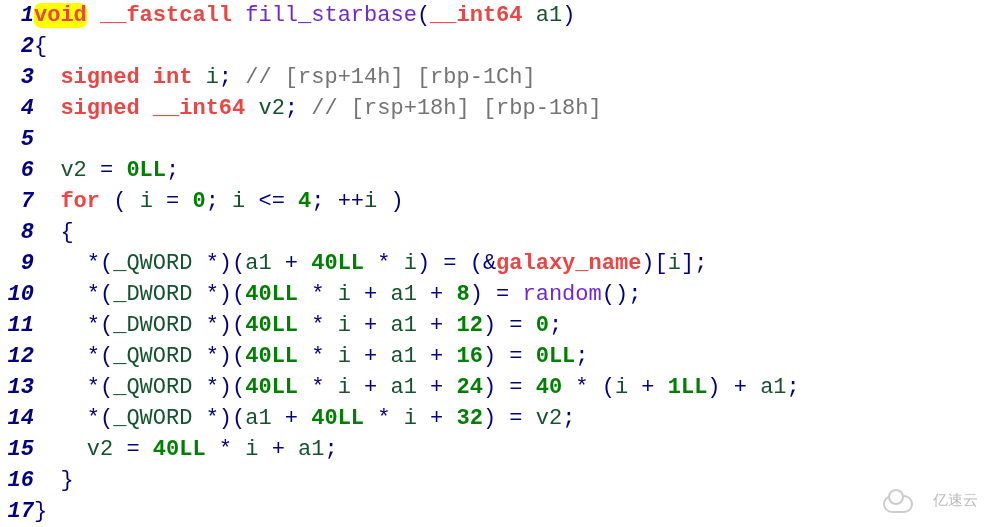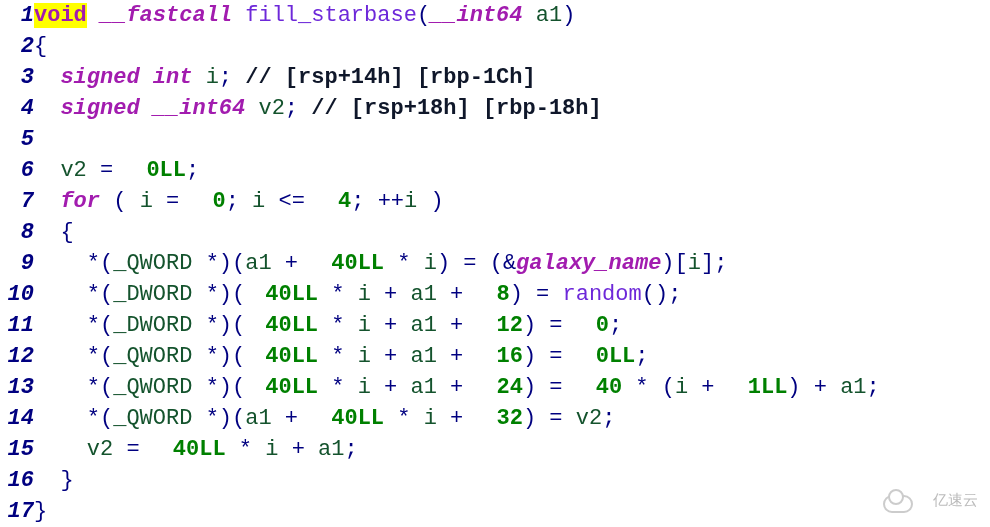--- a/index.html
+++ b/index.html
@@ -23,27 +23,27 @@
   .lineno {
     display: inline-block;
     width: 34px;
     text-align: right;
     color: #000080;
     font-weight: bold;
     font-style: italic;
     margin-right: 0;
     user-select: none;
   }
-  .tok-kw   { color: #a21caf; font-weight: bold; font-style: italic; }
-  .tok-hl   { color: #a21caf; font-weight: bold; background:#ffff00; }
+  .tok-kw   { color: #ef4444; font-weight: bold; }
+  .tok-hl   { color: #ef4444; font-weight: bold; background:#ffff00;border-radius:7px; }
   .tok-id   { color: #14532d; }
   .tok-fn   { color: #6d28d9; }
   .tok-punc { color: #000080; }
-  .tok-cmt  { color: #0f172a; font-weight: bold; }
-  .tok-num  { color: #008000; font-weight: bold; margin-left: 20px; }
+  .tok-cmt  { color: #737373; }
+  .tok-num  { color: #008000; font-weight: bold; }
   .watermark {
     position: absolute;
     right: 12px;
     bottom: 12px;
     font-family: sans-serif;
     font-size: 15px;
     color: #bbbbbb;
     display: flex;
     align-items: center;
     gap: 21px;

